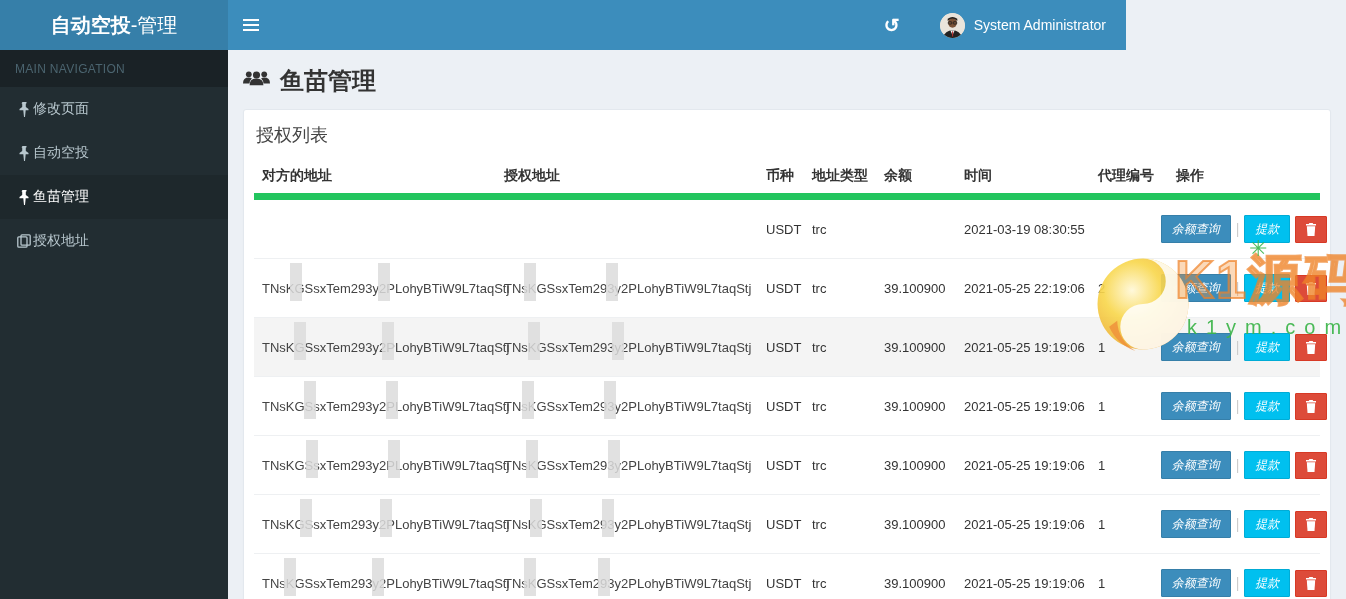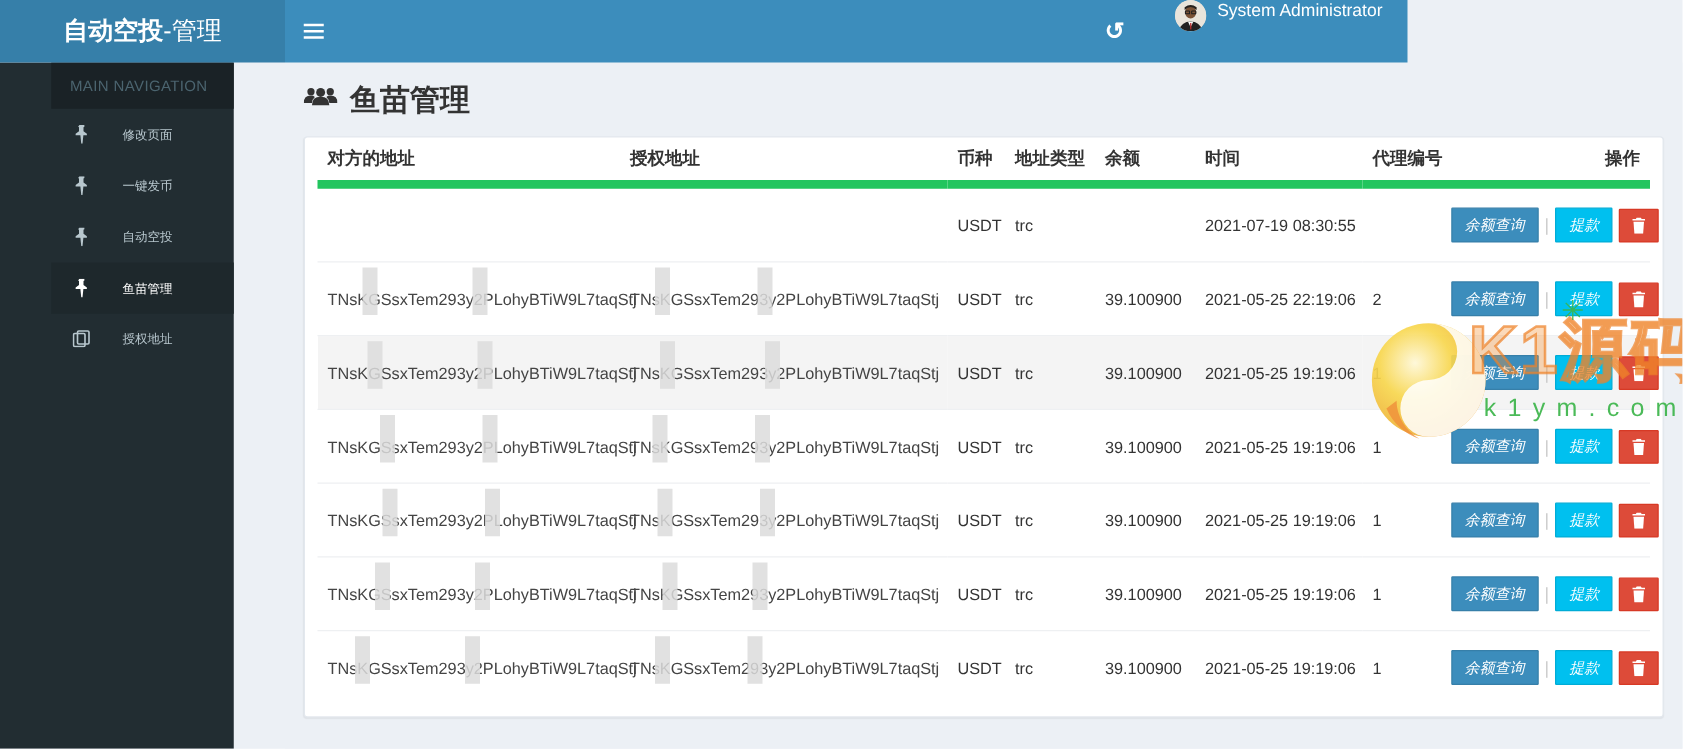--- a/index.html
+++ b/index.html
@@ -29,38 +29,38 @@
     width:45px; height:50px; display:flex; flex-direction:column;
     align-items:center; justify-content:center; gap:3px; cursor:pointer;
   }
   .sidebar-toggle i { width:16px; height:2px; background:#fff; display:block; }
   .navbar-right { display:flex; align-items:center; height:50px; padding-right:8px; }
   .history-btn {
     color:#fff; font-size:19px; font-weight:bold; width:44px; height:50px;
     display:flex; align-items:center; justify-content:center; cursor:pointer; margin-right:14px;
   }
   .user-menu {
-    display:flex; gap:9px; height:50px; padding:0 12px;
+    display:flex; align-items:center; gap:9px; height:50px; padding:0 12px;
     color:#fff; font-size:14px; cursor:pointer;
   }
   .avatar { width:25px; height:25px; border-radius:50%; overflow:hidden; background:#e8e3da; flex:none; }
 
   
   .main-sidebar {
-    position:absolute; top:50px; left:0; width:187px; height:549px;
-    background:var(--sidebar-bg,#222d32); z-index:20;padding-left:41px;
+    position:absolute; top:50px; left:0; width:228px; height:549px;
+    background:var(--sidebar-bg,#222d32); z-index:20;
   }
   .sidebar-label {
     padding:12px 15px 11px; font-size:12px; color:#4b646f;
     background:#1a2226; letter-spacing:.3px;
   }
   .sidebar-menu { list-style:none; }
   .sidebar-item {
-    display:flex; align-items:center; gap:24px; padding:13px 15px;
-    color:#b8c7ce; font-size:10px; cursor:pointer;
+    display:flex; align-items:center; gap:0; padding:13px 15px;
+    color:#b8c7ce; font-size:14px; cursor:pointer;
   }
   .sidebar-item.active { background:var(--sidebar-active-bg,#1e282c); color:#fff; }
   .sidebar-item .icon { width:18px; display:flex; justify-content:center; flex:none; }
   .sidebar-item svg { display:block; }
 
   
   .content-wrapper { position:absolute; left:228px; top:50px; width:1118px; height:549px; background:#ecf0f5; overflow:hidden; }
   .content-header { padding:15px 15px 0; }
   .content-header h1 { font-size:24px; color:#333; font-weight:normal; display:flex; align-items:center; gap:10px; line-height:32px; }
   .page-title-text { font-weight:600; }
@@ -69,21 +69,21 @@
   .box {
     margin:12px 15px 0; background:#fff; border:1px solid #e3e8ee; border-radius:3px;
     box-shadow:0 1px 1px rgba(0,0,0,.06); position:relative;
   }
   .box-header { padding:13px 12px 12px; }
   .box-title { font-size:18px; color:#444; font-weight:normal; }
   .box-body { padding:0 10px 10px; }
 
   table { width:100%; border-collapse:collapse; font-size:13px; color:#333; table-layout:fixed; }
   th { text-align:left; font-size:14px; font-weight:bold; padding:8px; border-bottom:7px solid #22c55e; white-space:nowrap; overflow:hidden; }
-  th:last-child { text-align:right; }
+  th:last-child { text-align:left; }
   td { padding:15px 8px; border-top:1px solid #eef0f2; white-space:nowrap; vertical-align:middle; overflow:visible; }
   tbody tr:first-child td { border-top:none; }
   tr.highlighted { background:#f4f4f4; }
   td.addr { position:relative; color:#444; }
   .mask { position:absolute; width:12px; height:38px; top:4px; background:#dcdcdc; opacity:.85; }
 
   .actions { display:flex; align-items:center; justify-content:center; gap:5px; }
   .btn {
     border-radius:1px; color:#fff; font-size:12px; font-style:italic;
     padding:6px 10px; border:1px solid transparent; cursor:pointer;
@@ -153,28 +153,20 @@
           </svg>
         </span>
         <span>修改页面</span>
       </li>
       <li class="sidebar-item">
         <span class="icon">
           <svg width="13" height="15" viewBox="0 0 11 15" fill="currentColor">
             <path d="M3.5 0h4v1.3l-.7.4v3.2l2.7 2.1v1.2H6.7L6 15h-1l-.7-6.8H.5V7l2.7-2.1V1.7l-.7-.4z"></path>
           </svg>
         </span>
-        <span>一键发币</span>
-      </li>
-      <li class="sidebar-item">
-        <span class="icon">
-          <svg width="13" height="15" viewBox="0 0 11 15" fill="currentColor">
-            <path d="M3.5 0h4v1.3l-.7.4v3.2l2.7 2.1v1.2H6.7L6 15h-1l-.7-6.8H.5V7l2.7-2.1V1.7l-.7-.4z"></path>
-          </svg>
-        </span>
         <span>自动空投</span>
       </li>
       <li class="sidebar-item active">
         <span class="icon">
           <svg width="13" height="15" viewBox="0 0 11 15" fill="currentColor">
             <path d="M3.5 0h4v1.3l-.7.4v3.2l2.7 2.1v1.2H6.7L6 15h-1l-.7-6.8H.5V7l2.7-2.1V1.7l-.7-.4z"></path>
           </svg>
         </span>
         <span>鱼苗管理</span>
       </li>
@@ -202,20 +194,23 @@
           <circle cx="14" cy="5.8" r="3.7"></circle>
             <path d="M6.8 16.4 q0-7 7.2-7 t7.2 7z"></path>
         </svg>
       </span>
       <span class="page-title-text">鱼苗管理</span>
     </h1>
   </section>
 
   <section class="content">
     <div class="box">
+      <div class="box-header">
+        <h3 class="box-title">授权列表</h3>
+      </div>
       <div class="box-body">
         <table>
           <colgroup>
             <col style="width:242px">
               <col style="width:262px">
               <col style="width:46px">
               <col style="width:72px">
             <col style="width:80px">
               <col style="width:134px">
               <col style="width:78px">
@@ -233,21 +228,21 @@
                 <th>操作</th>
               </tr>
             </thead>
           <tbody id="tbody">
   <tr>
     <td class="addr"><span class="addr-text"></span></td>
     <td class="addr"><span class="addr-text"></span></td>
     <td>USDT</td>
     <td>trc</td>
     <td></td>
-    <td>2021-07-19 08:30:55</td>
+    <td>2021-03-19 08:30:55</td>
     <td></td>
     <td>
       <div class="actions">
         <button class="btn btn-primary balance-btn">余额查询</button>
         <span class="sep">|</span>
         <button class="btn btn-info withdraw-btn">提款</button>
         <button class="btn btn-danger delete-btn">
           <span>
             <svg width="12" height="13" viewBox="0 0 12 13" fill="#fff">
               <path d="M4.4 0 h3.2 l.7 1.1 H11 v1.3 H1 V1.1 h2.7z"></path>

